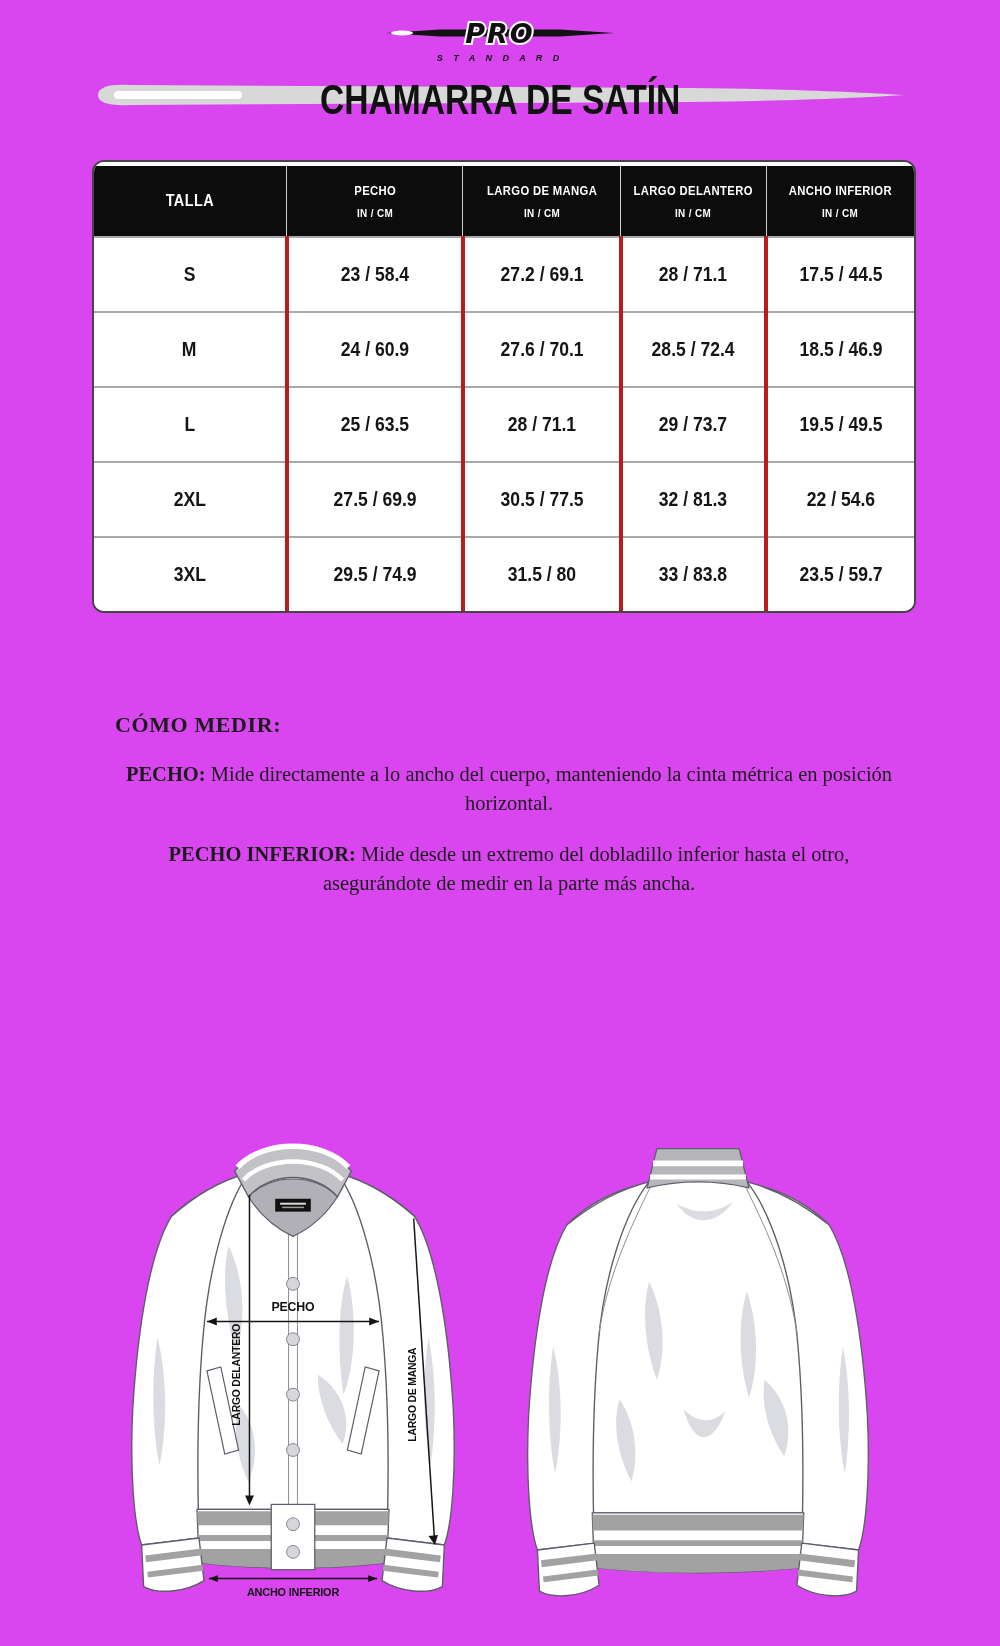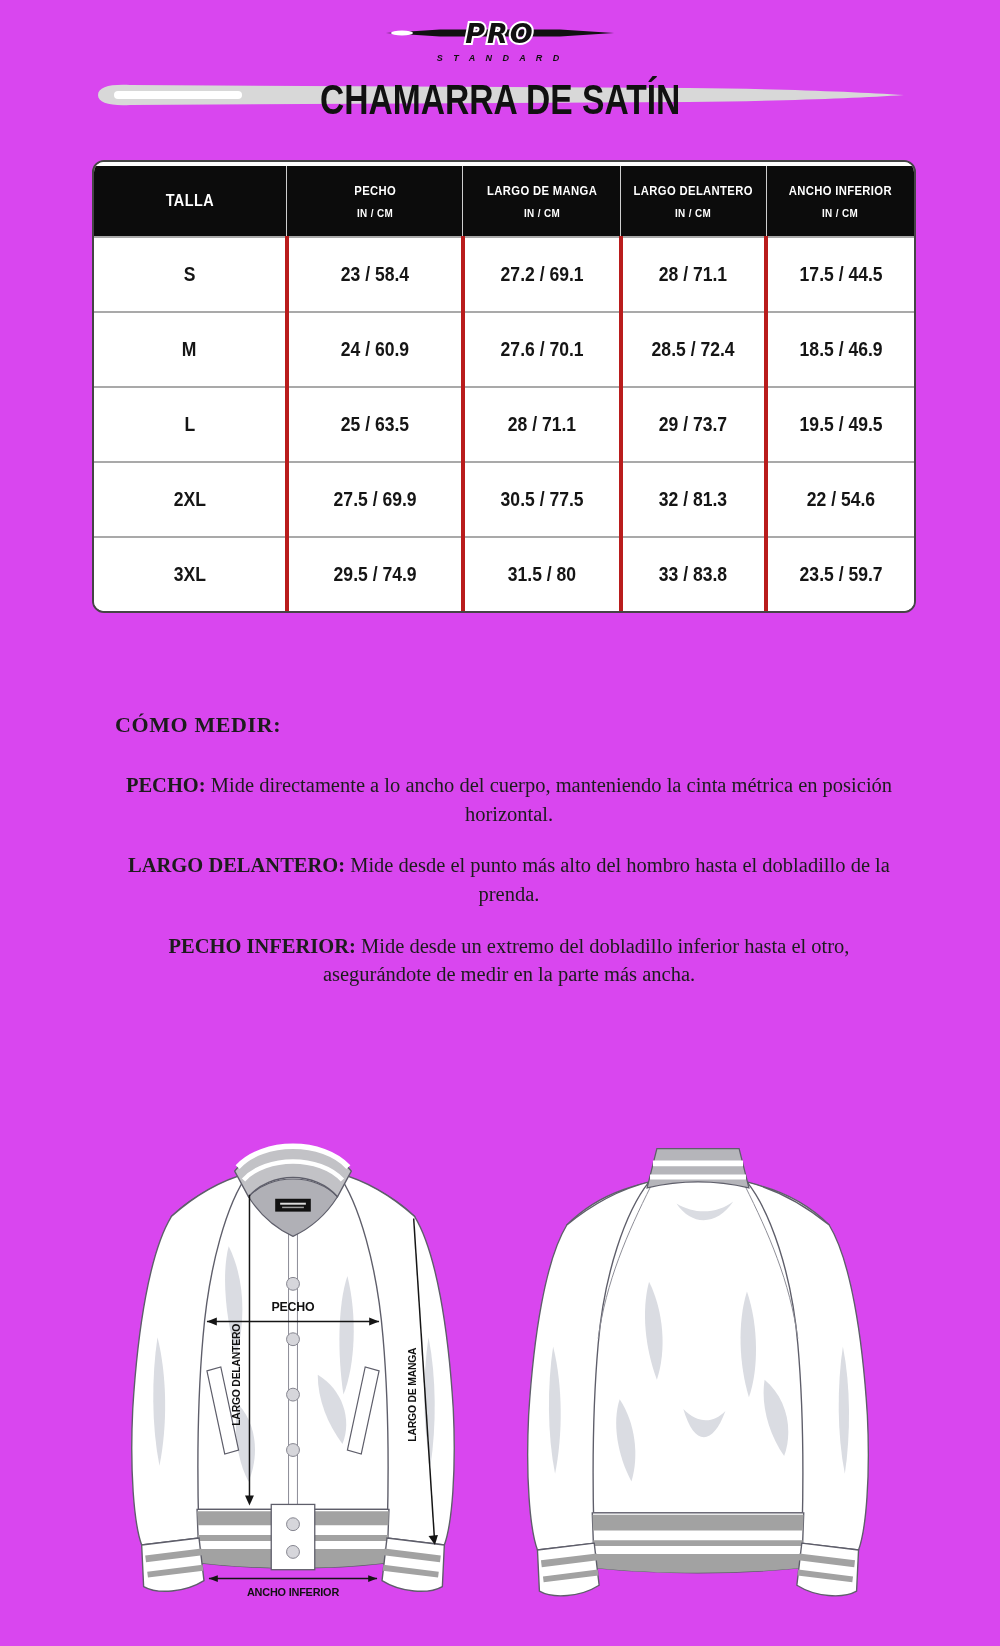--- a/index.html
+++ b/index.html
@@ -30,21 +30,21 @@
   th.talla{font-size:16px;letter-spacing:.5px;}
   table.size tbody td{height:73px;text-align:center;vertical-align:middle;
                       font-weight:700;font-size:19.5px;color:#151515;
                       border-top:2px solid #a9a9a9;background:#fff;padding:0;}
   table.size tbody td + td{border-left:4px solid #b91c1c;}
   td.size-label{font-size:18px;}
 
   
   .measure{position:absolute;top:712px;left:115px;width:788px;
            font-family:"Liberation Serif",serif;color:#1c1c1c;}
-  .measure h2{margin:0 0 33px 0;font-size:22px;font-weight:700;letter-spacing:.6px;}
+  .measure h2{margin:0 0 22px 0;font-size:22px;font-weight:700;letter-spacing:.6px;}
   .measure p{margin:0 0 23px 0;font-size:20.5px;line-height:1.4;text-align:center;}
   .measure b{font-weight:700;}
 
   
   .front-diagram{position:absolute;top:1078px;left:110px;}
   .back-diagram{position:absolute;top:1086px;left:502px;}
   .dim-label{font-family:"Liberation Sans",sans-serif;font-weight:700;fill:#111;letter-spacing:-.2px;}
 </style>
 </head>
 <body>
@@ -135,21 +135,20 @@
           <td><span class="cond92">33 / 83.8</span></td>
           <td><span class="cond92">23.5 / 59.7</span></td>
         </tr>
       </tbody>
     </table>
   </div>
 
   <div class="measure">
     <h2>CÓMO MEDIR:</h2>
     <p><b>PECHO:</b> <span>Mide directamente a lo ancho del cuerpo, manteniendo la cinta métrica en posición horizontal.</span></p>
-    <p><b>LARGO DELANTERO:</b> <span>Mide desde el punto más alto del hombro hasta el dobladillo de la prenda.</span></p>
     <p><b>PECHO INFERIOR:</b> <span>Mide desde un extremo del dobladillo inferior hasta el otro, asegurándote de medir en la parte más ancha.</span></p>
   </div>
 
   <div class="front-diagram">
     <svg width="366" height="564" viewBox="0 0 370 570">
       <g stroke="#5e5e6a" stroke-width="1.4" fill="#ffffff" stroke-linejoin="round">
 
         <path d="M62,140 C95,108 140,94 185,94 C230,94 275,108 308,140 C304,220 290,320 282,436 L88,436 C80,320 66,220 62,140 Z"></path>
 
         <path d="M140,96 C110,104 82,122 62,140 C40,176 28,254 23,334 C20,396 24,450 32,472 L90,465 C88,400 88,330 94,262 C100,190 118,126 140,96 Z"></path>

